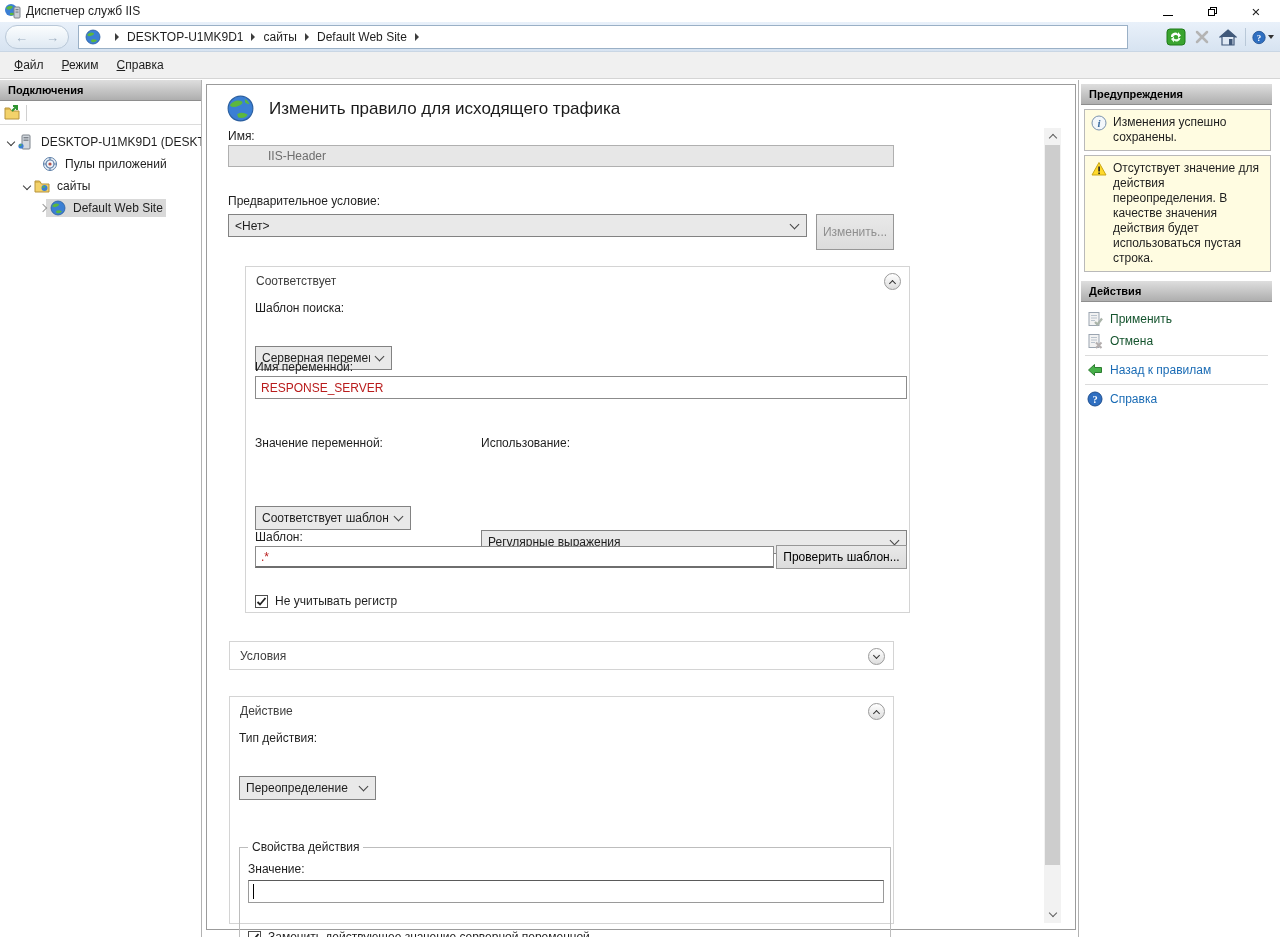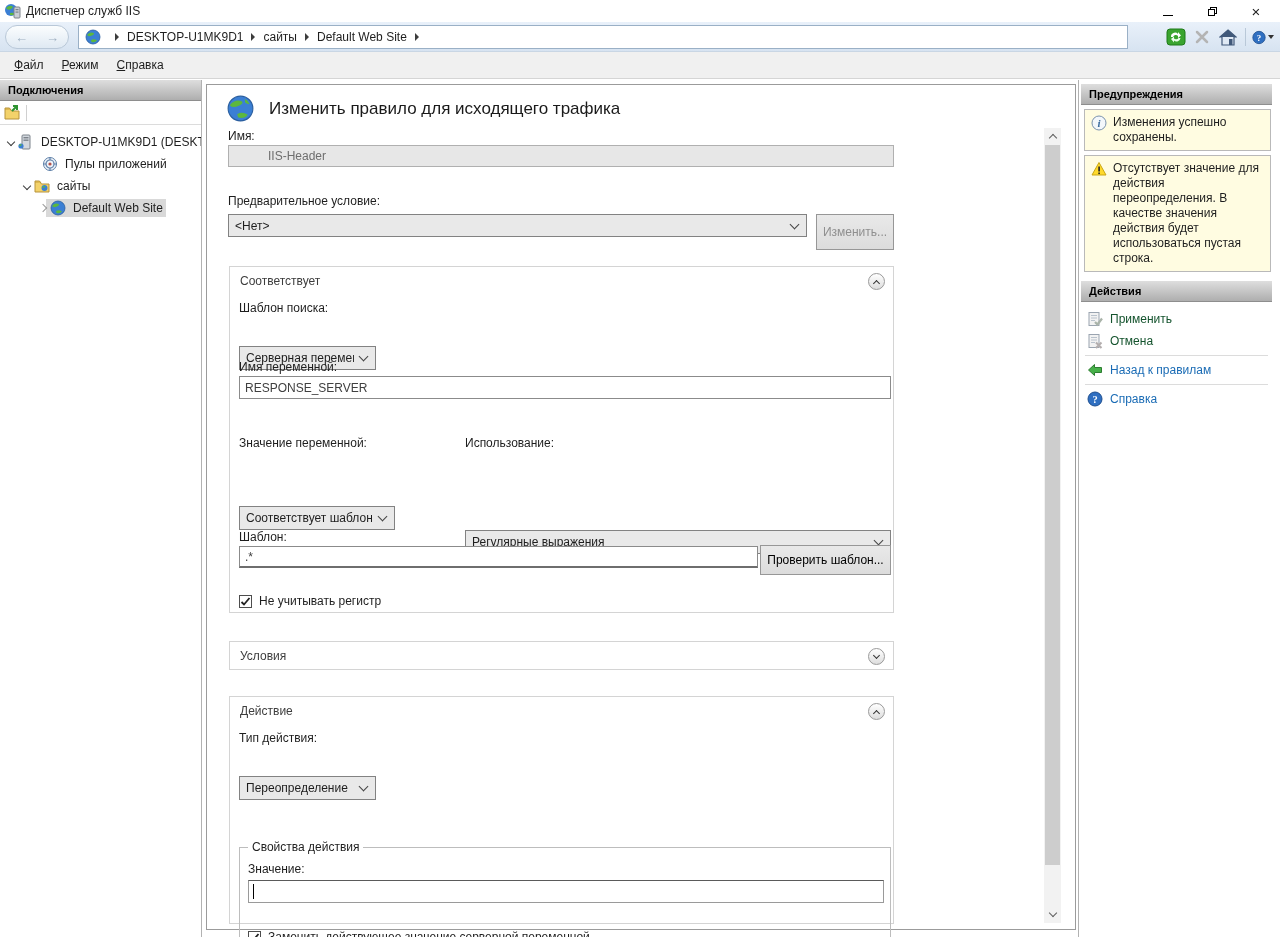--- a/index.html
+++ b/index.html
@@ -56,21 +56,21 @@
   .tree-label { padding:2px 3px; }
   .tree-sel { background:#d9d9d9; display:flex; align-items:center; }
 
   
   .main-panel { position:absolute; left:206px; top:84px; width:870px; height:846px; background:#fff;
                 border:1px solid #9b9b9b; }
   .mp-abs { position:absolute; }
   .page-globe { left:20px; top:10px; width:27px; height:27px; }
   .page-title { left:62px; top:14px; font-size:17px; color:#1a1a1a; }
   .field-label { font-size:12px; color:#1e1e1e; }
-  .txt-input { border:1px solid #8b8b8b; background:#fff; font-family:"Liberation Sans",sans-serif; font-size:12px; padding:0 5px; color:#404040; }
+  .txt-input { border:1px solid #8b8b8b; background:#fff; font-family:"Liberation Sans",sans-serif; font-size:12px; padding:0 5px; color:#b91c1c; }
   .txt-input:disabled, .txt-input.disabled { background:#e7e7e7; color:#6e6e6e; border-color:#b0b0b0; }
   .combo { border:1px solid #828282; background:#e9e9e9; display:flex; align-items:center; font-size:12px; padding:0 6px; position:relative; }
   .combo .combo-chev { position:absolute; right:8px; top:50%; margin-top:-5px; width:7px; height:7px;
                        border-right:1.4px solid #444; border-bottom:1.4px solid #444; transform:rotate(45deg); }
   .btn { border:1px solid #979797; background:linear-gradient(#e9e9e9,#dcdcdc); font-size:12px;
          display:flex; align-items:center; justify-content:center; color:#000; }
   .btn.disabled { color:#8f8f8f; }
   .section-box { border:1px solid #d4d4d4; background:#fff; }
   .section-header { position:relative; height:28px; display:flex; align-items:center; padding-left:10px; font-size:12px; color:#3d3d3d; }
   .collapse-circle { position:absolute; right:8px; top:6px; width:17px; height:17px; border-radius:50%;
@@ -263,21 +263,21 @@
   <div class="mp-abs field-label" style="left:21px; top:44px;">Имя:</div>
   <input class="mp-abs txt-input disabled" style="left: 21px; top: 60px; width: 666px; height: 22px; padding-left: 39px;" disabled="" value="IIS-Header">
 
   <div class="mp-abs field-label" style="left:21px; top:109px;">Предварительное условие:</div>
   <div class="mp-abs combo" style="left:21px; top:129px; width:579px; height:23px;">
     <span>&lt;Нет&gt;</span>
     <span class="combo-chev"></span>
   </div>
   <div class="mp-abs btn disabled" style="left:609px; top:129px; width:78px; height:36px;">Изменить...</div>
 
-  <div class="mp-abs section-box" style="left:22px; top:181px; width:665px; height:347px;">
+  <div class="mp-abs section-box" style="left:38px; top:181px; width:665px; height:347px;">
     <div class="section-header">
       <span>Соответствует</span>
       <span class="collapse-circle">
           <span class="chev up"></span>
         </span>
     </div>
     <div class="mp-abs field-label" style="left:9px; top:34px;">Шаблон поиска:</div>
     <div class="mp-abs combo" style="left:9px; top:51px; width:137px; height:24px;">
       <span style="overflow:hidden; white-space:nowrap; width:108px;">Серверная переменн</span>
       <span class="combo-chev"></span>
@@ -289,21 +289,21 @@
     <div class="mp-abs combo" style="left:9px; top:187px; width:156px; height:24px;">
       <span style="overflow:hidden; white-space:nowrap; width:126px;">Соответствует шаблону</span>
       <span class="combo-chev"></span>
     </div>
     <div class="mp-abs combo" style="left:235px; top:187px; width:426px; height:24px;">
       <span>Регулярные выражения</span>
       <span class="combo-chev"></span>
     </div>
     <div class="mp-abs field-label" style="left:9px; top:263px;">Шаблон:</div>
     <input class="mp-abs txt-input" style="left: 9px; top: 279px; width: 519px; height: 22px; border-bottom: 2px solid rgb(110, 110, 110);" value=".*">
-    <div class="mp-abs btn" style="left:530px; top:278px; width:131px; height:30px;">Проверить шаблон...</div>
+    <div class="mp-abs btn" style="left:530px; top:278px; width:131px; height:24px;">Проверить шаблон...</div>
     <div class="mp-abs checkrow" style="left:9px; top:327px;">
       <span class="checkbox">
         <svg width="11" height="11" viewBox="0 0 11 11">
             <polyline points="1.5,6 4,8.5 9.5,2" fill="none" stroke="#222" stroke-width="1.8"></polyline>
           </svg>
       </span>
       <span class="field-label">Не учитывать регистр</span>
     </div>
   </div>
 

